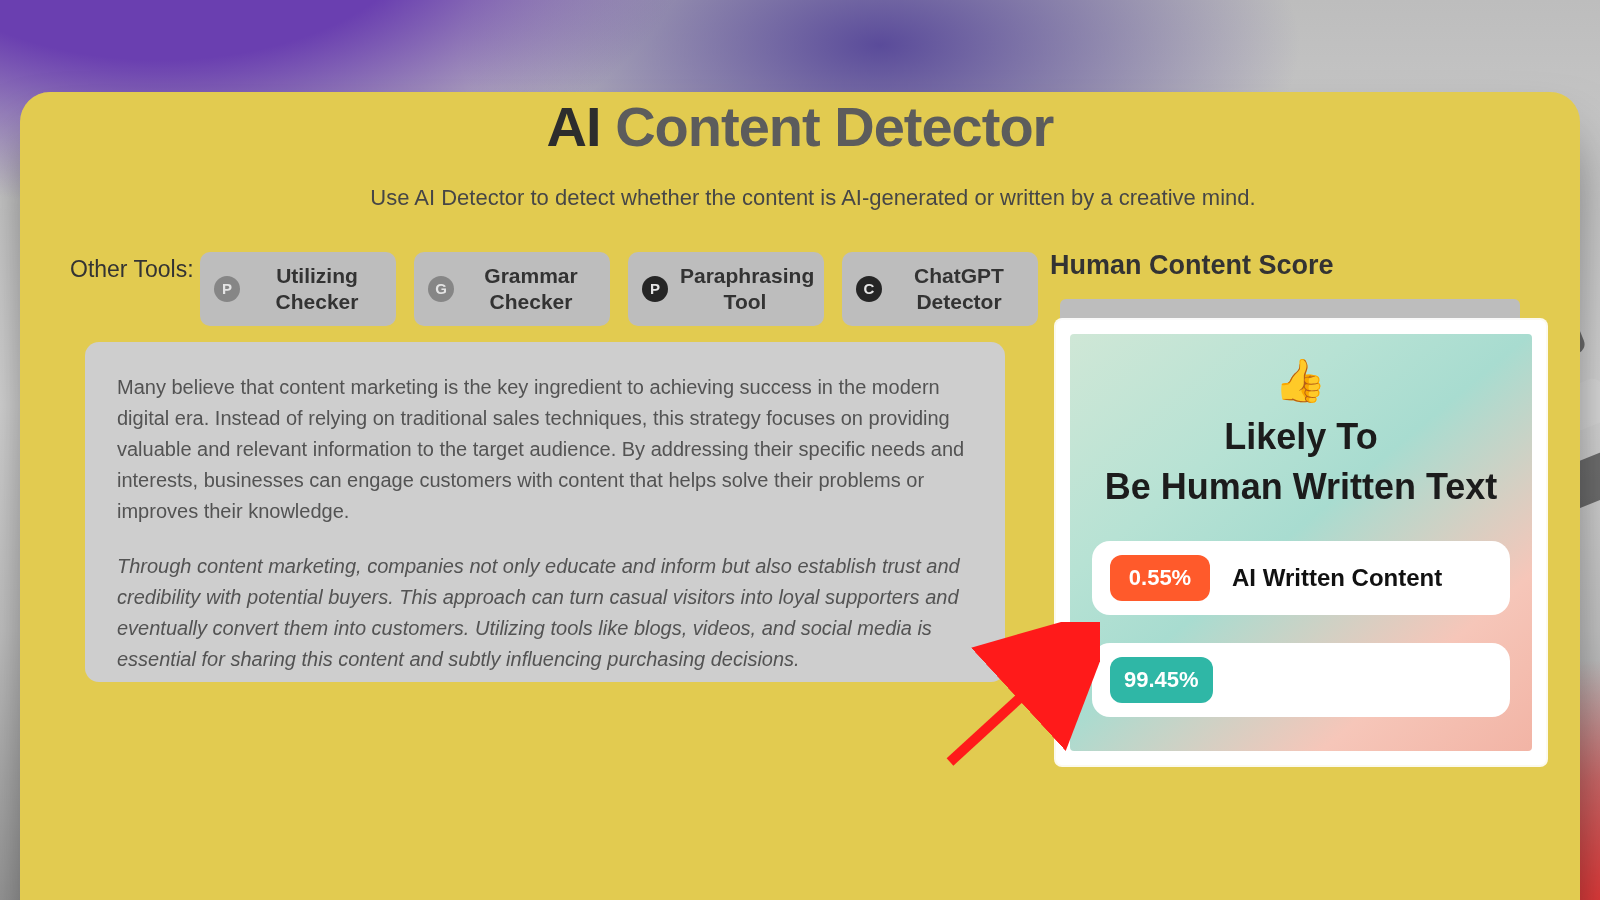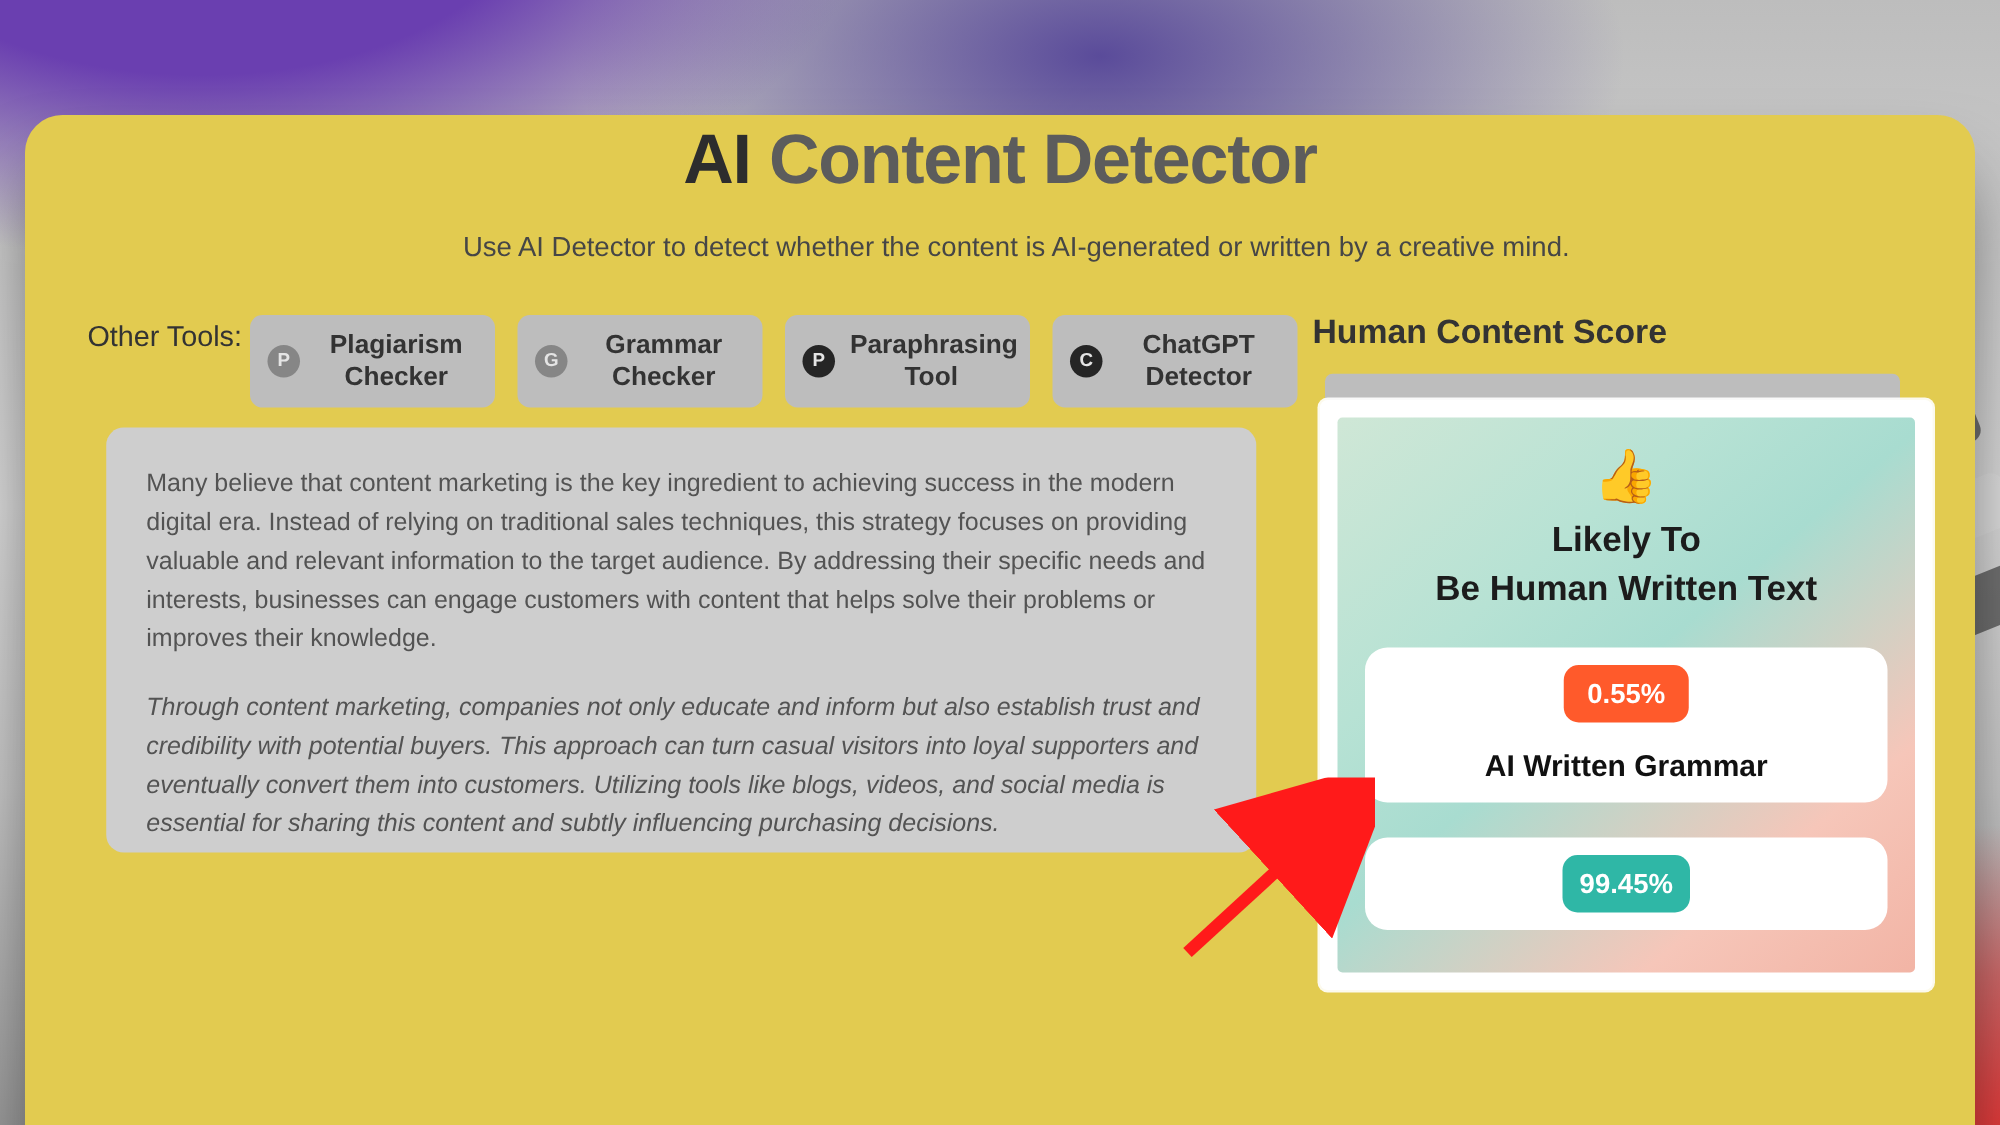--- a/index.html
+++ b/index.html
@@ -86,25 +86,25 @@
     box-shadow: 0 0 0 2px rgba(255,255,255,0.9);
     z-index:40;
   }
   .score-inner {
     border-radius:4px; padding:26px 22px 34px 22px; min-height:410px;
     background: linear-gradient(140deg,#cfe7d6 0%, #b7e2d4 30%, #a8dcd0 48%, #f6c6b9 78%, #f2b4a5 100%);
     background-blend-mode:normal;
     text-align:center;
   }
   .thumb { font-size:42px; line-height:1; }
-  .verdict { margin-top:10px; font-size:28px; font-weight:800; color:#1c1c1c; line-height:1.4; }
+  .verdict { margin-top:10px; font-size:36px; font-weight:800; color:#1c1c1c; line-height:1.4; }
 
   .metric {
     margin-top:28px; background:#fff; border-radius:18px;
-    display:flex; align-items:center; gap:22px; padding:14px 18px;flex-direction:column;
+    display:flex; align-items:center; gap:22px; padding:14px 18px;
   }
   .metric .pct {
     min-width:100px; padding:10px 14px; border-radius:12px;
     font-size:22px; font-weight:800; color:#fff; text-align:center;
   }
   .metric .pct.orange { background:#ff5a2b; }
   .metric .pct.teal   { background:#2fb7a6; }
   .metric .mlabel { font-size:24px; font-weight:800; color:#111; }
 
   
@@ -130,21 +130,21 @@
       <span class="ai">AI</span><span class="rest"> Content Detector</span>
     </h1>
     <p>Use AI Detector to detect whether the content is AI-generated or written by a creative mind.</p>
   </div>
 
   <div class="toolbar-row">
     <div class="other-tools-label">Other Tools:</div>
     <div class="tool-buttons">
       <div class="tool-btn">
         <span class="badge" style="background: rgb(138, 138, 138);">P</span>
-        <span class="lbl">Plagiarism Checker</span>
+        <span class="lbl">Utilizing Checker</span>
       </div>
       <div class="tool-btn">
         <span class="badge" style="background: rgb(138, 138, 138);">G</span>
         <span class="lbl">Grammar Checker</span>
       </div>
       <div class="tool-btn">
         <span class="badge" style="background: rgb(17, 17, 17);">P</span>
         <span class="lbl">Paraphrasing Tool</span>
       </div>
       <div class="tool-btn">
@@ -168,21 +168,21 @@
 
   <div class="score-card">
     <div class="score-inner">
       <div class="thumb">👍</div>
       <div class="verdict">
         <span>Likely To</span><br>
         <span>Be Human Written Text</span>
       </div>
       <div class="metric">
         <span class="pct orange">0.55%</span>
-        <span class="mlabel">AI Written Grammar</span>
+        <span class="mlabel">AI Written Content</span>
       </div>
       <div class="metric">
         <span class="pct teal">99.45%</span>
       </div>
     </div>
   </div>
 
   <svg class="arrow" viewBox="0 0 170 150">
     <defs>
       <marker id="ah" viewBox="0 0 20 20" refX="10" refY="10" markerWidth="14" markerHeight="14" orient="auto-start-reverse">

